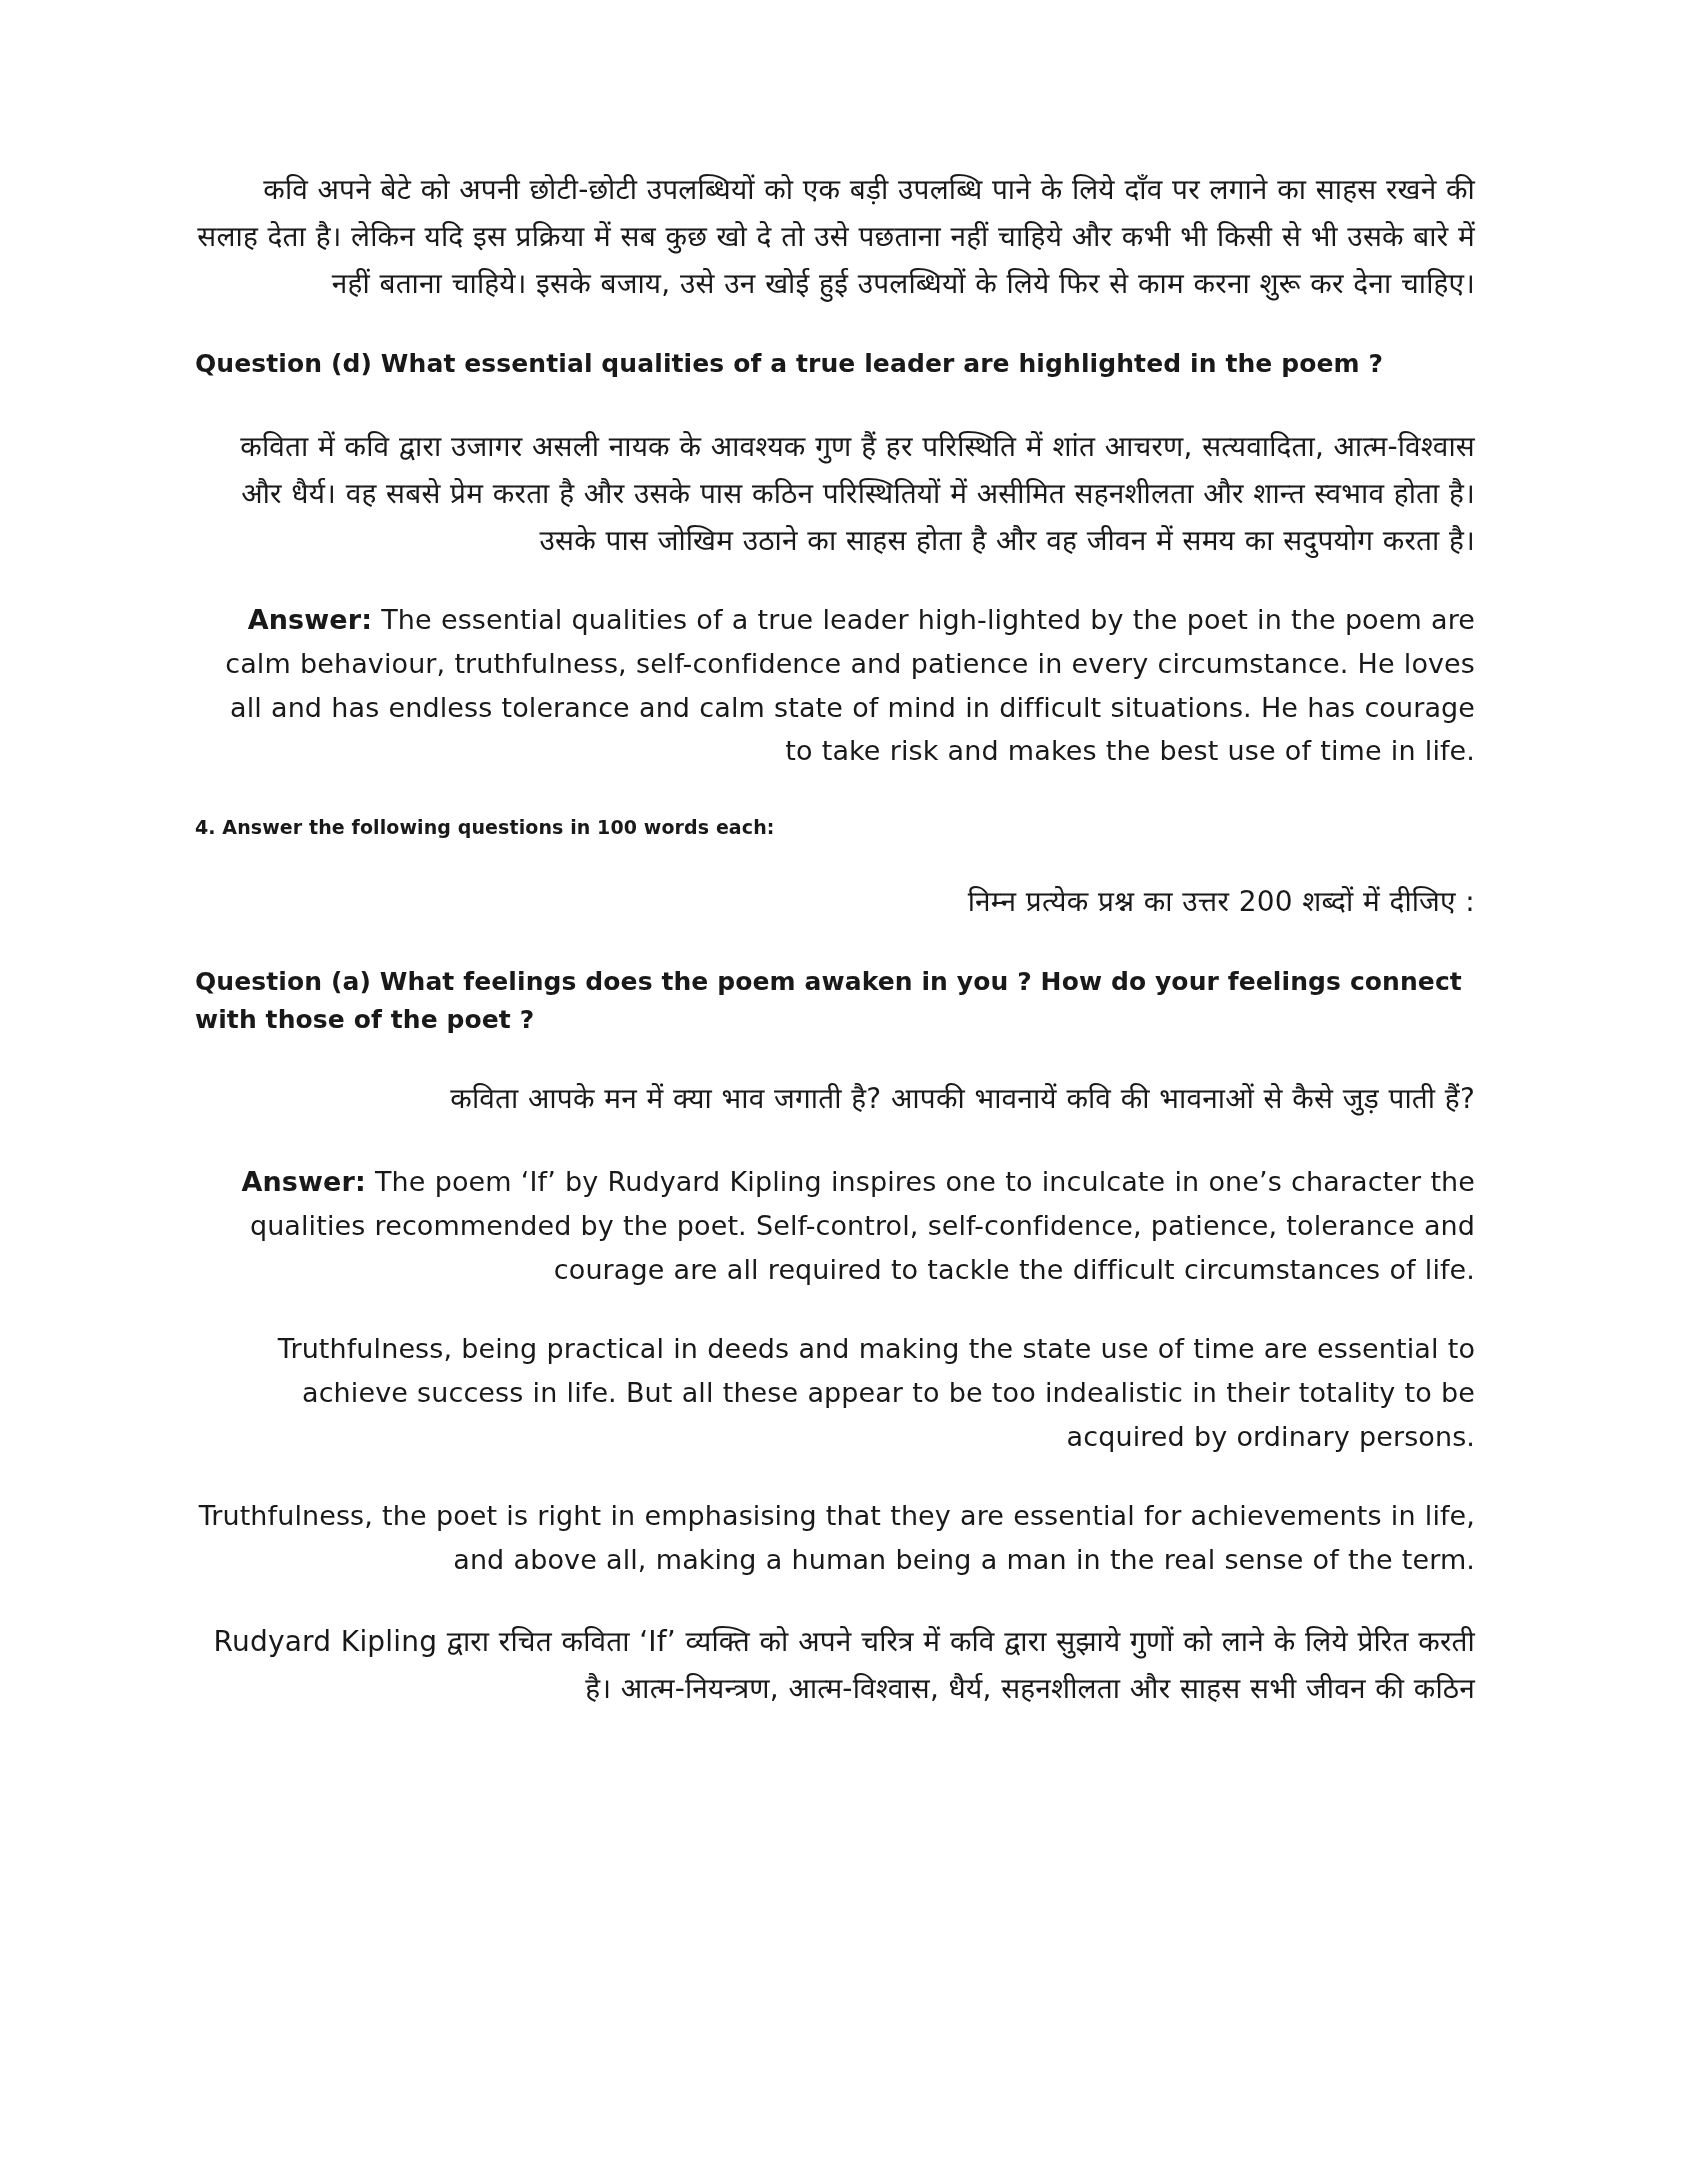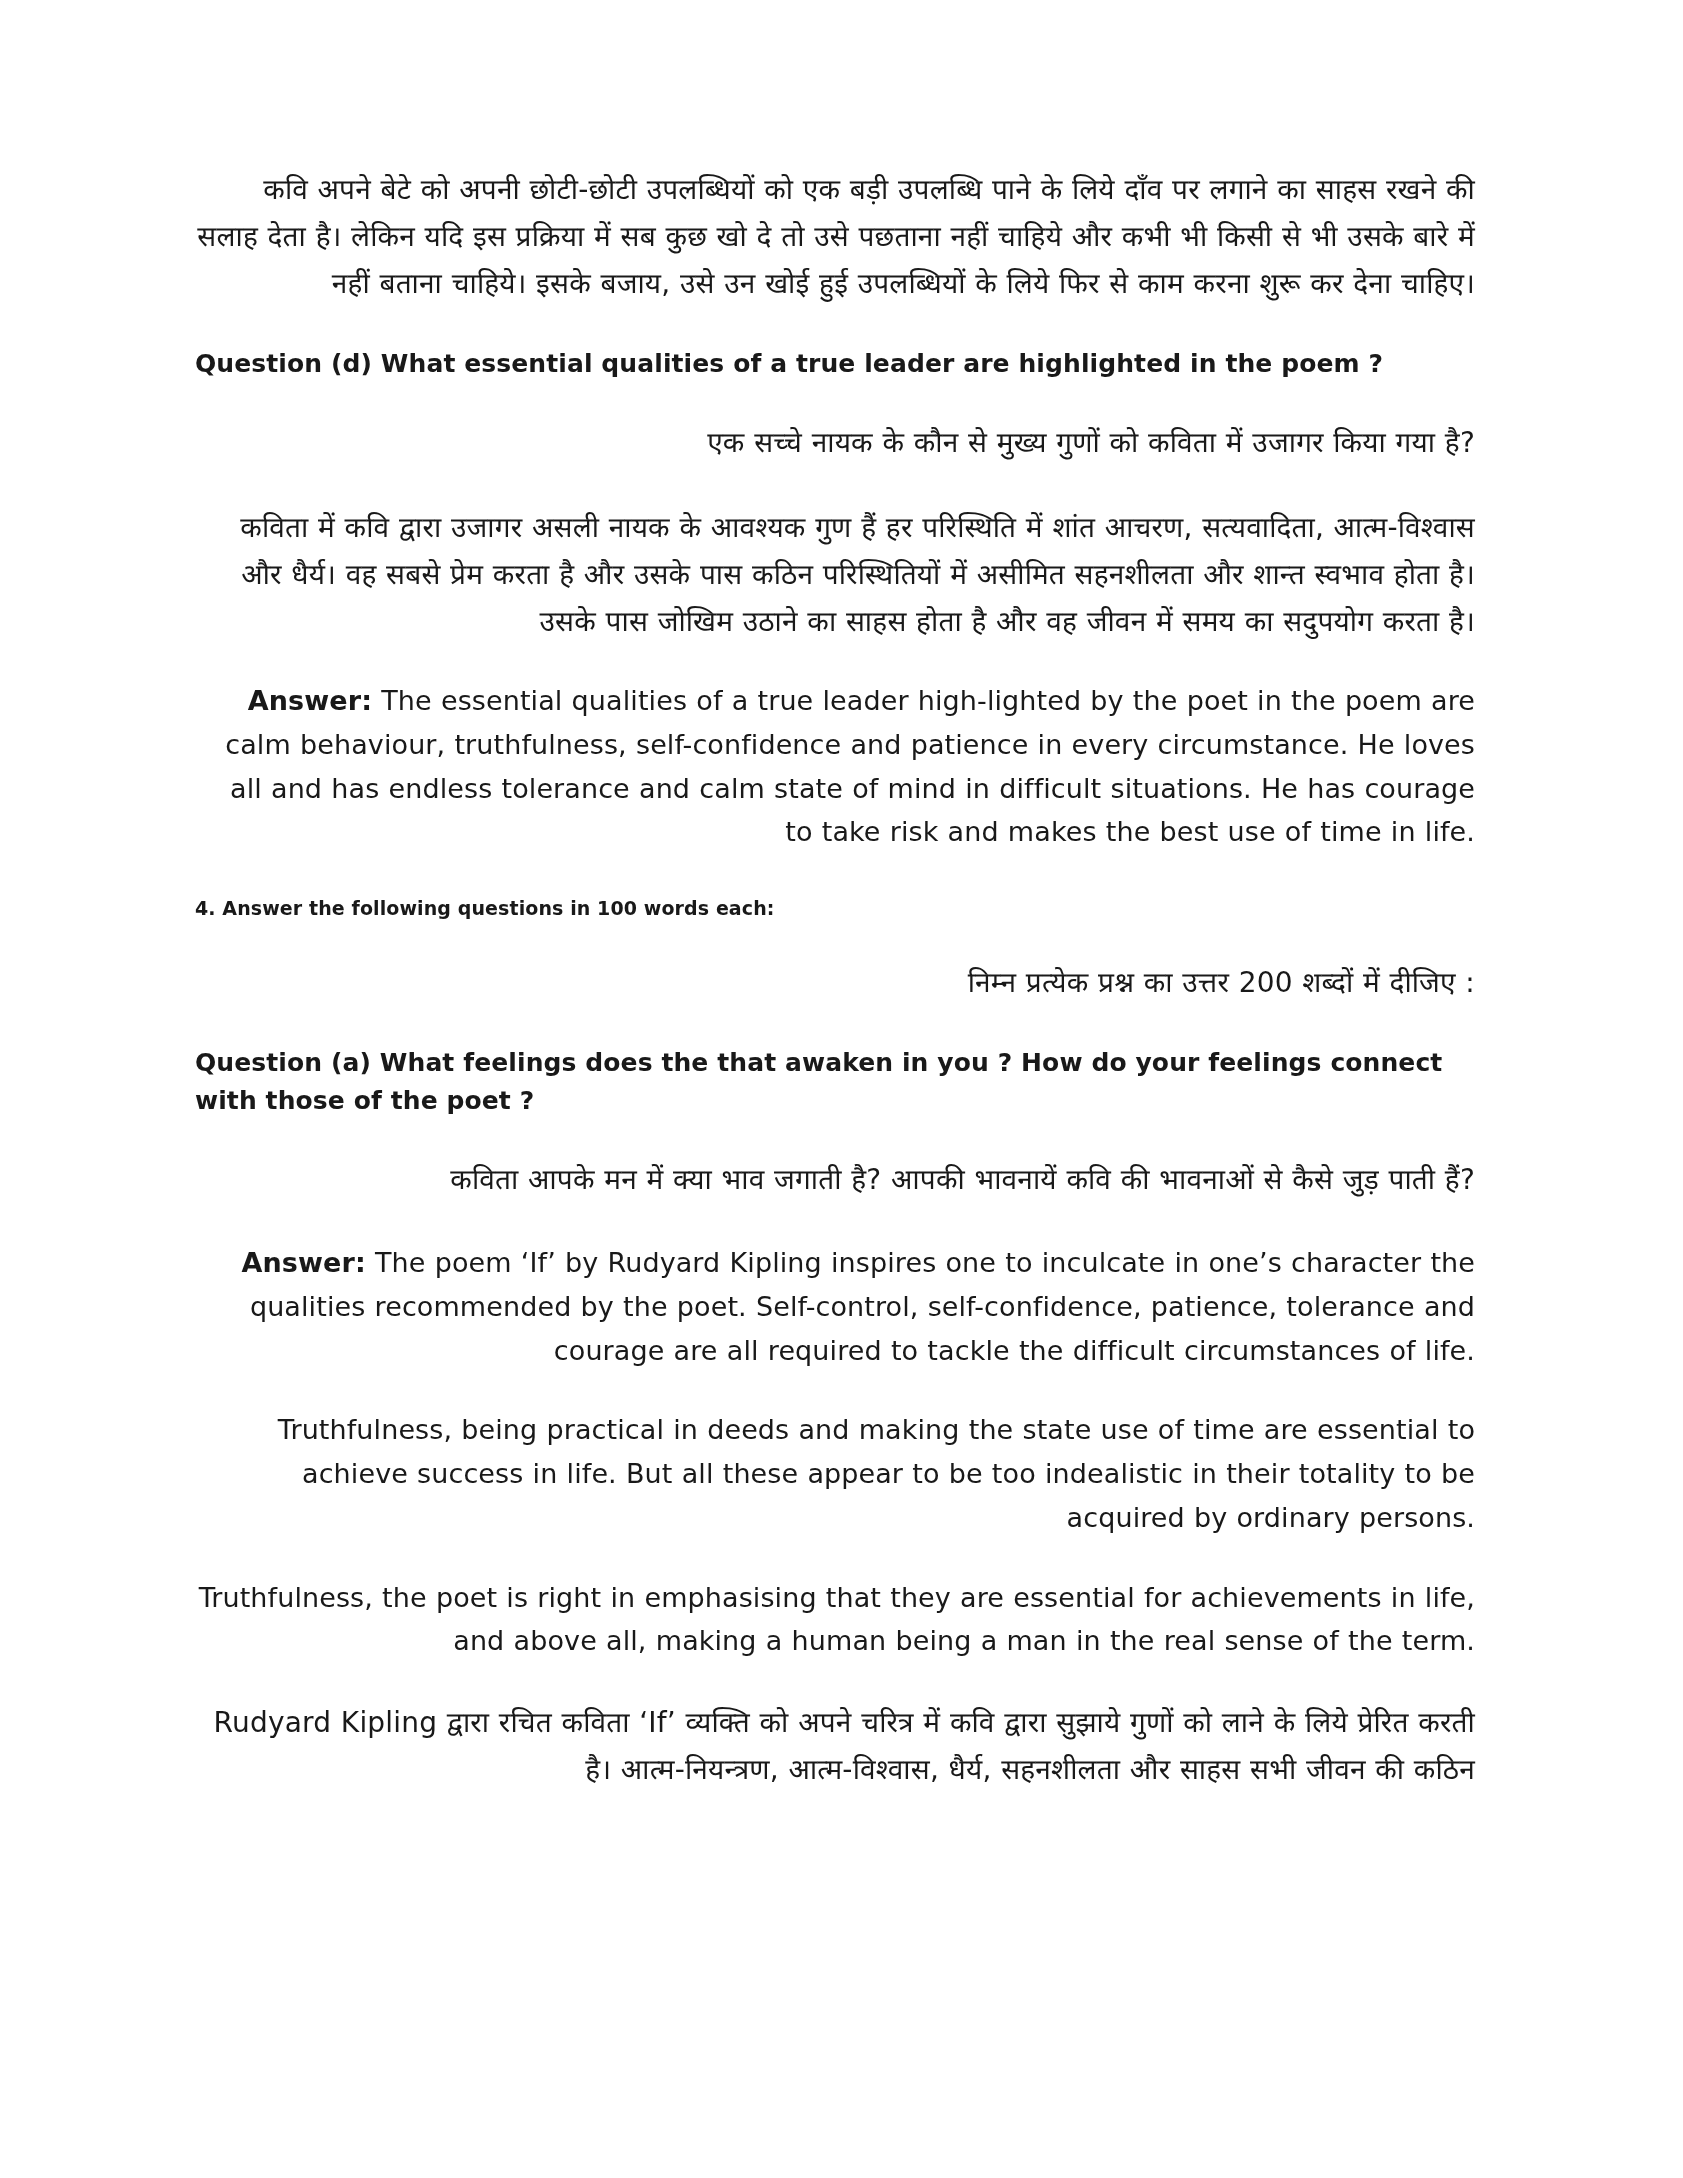--- a/index.html
+++ b/index.html
@@ -66,37 +66,36 @@
 
 <div class="page">
   <div class="content">
 
     <p class="para hindi">कवि अपने बेटे को अपनी छोटी-छोटी उपलब्धियों को एक बड़ी उपलब्धि पाने के लिये दाँव पर लगाने का साहस रखने की सलाह देता है। लेकिन यदि इस प्रक्रिया में सब कुछ खो दे तो उसे पछताना नहीं चाहिये और कभी भी किसी से भी उसके बारे में नहीं बताना चाहिये। इसके बजाय, उसे उन खोई हुई उपलब्धियों के लिये फिर से काम करना शुरू कर देना चाहिए।</p>
 
     <div class="gap-sm"></div>
 
     <h3 class="q-heading">Question (d) What essential qualities of a true leader are highlighted in the poem ?</h3>
 
-    <p class="para hindi">एक सच्चे नायक के कौन से मुख्य गुणों को कविता में उजागर किया गया है?</p>
 
     <div class="gap-sm"></div>
 
     <p class="para hindi">कविता में कवि द्वारा उजागर असली नायक के आवश्यक गुण हैं हर परिस्थिति में शांत आचरण, सत्यवादिता, आत्म-विश्वास और धैर्य। वह सबसे प्रेम करता है और उसके पास कठिन परिस्थितियों में असीमित सहनशीलता और शान्त स्वभाव होता है। उसके पास जोखिम उठाने का साहस होता है और वह जीवन में समय का सदुपयोग करता है।</p>
 
     <p class="para"><span class="ans-label">Answer:</span><span> The essential qualities of a true leader high-lighted by the poet in the poem are calm behaviour, truthfulness, self-confidence and patience in every circumstance. He loves all and has endless tolerance and calm state of mind in difficult situations. He has courage to take risk and makes the best use of time in life.</span></p>
 
     <div class="gap-sm"></div>
 
     <h3 class="sec-heading">4. Answer the following questions in 100 words each:</h3>
 
     <p class="para hindi">निम्न प्रत्येक प्रश्न का उत्तर 200 शब्दों में दीजिए :</p>
 
     <div class="gap-sm"></div>
 
-    <h3 class="q-heading">Question (a) What feelings does the that awaken in you ? How do your feelings connect with those of the poet ?</h3>
+    <h3 class="q-heading">Question (a) What feelings does the poem awaken in you ? How do your feelings connect with those of the poet ?</h3>
 
     <p class="para hindi">कविता आपके मन में क्या भाव जगाती है? आपकी भावनायें कवि की भावनाओं से कैसे जुड़ पाती हैं?</p>
 
     <div class="gap-sm"></div>
 
     <p class="para"><span class="ans-label">Answer:</span><span> The poem ‘If’ by Rudyard Kipling inspires one to inculcate in one’s character the qualities recommended by the poet. Self-control, self-confidence, patience, tolerance and courage are all required to tackle the difficult circumstances of life.</span></p>
 
     <p class="para">Truthfulness, being practical in deeds and making the state use of time are essential to achieve success in life. But all these appear to be too indealistic in their totality to be acquired by ordinary persons.</p>
 
     <p class="para">Truthfulness, the poet is right in emphasising that they are essential for achievements in life, and above all, making a human being a man in the real sense of the term.</p>

